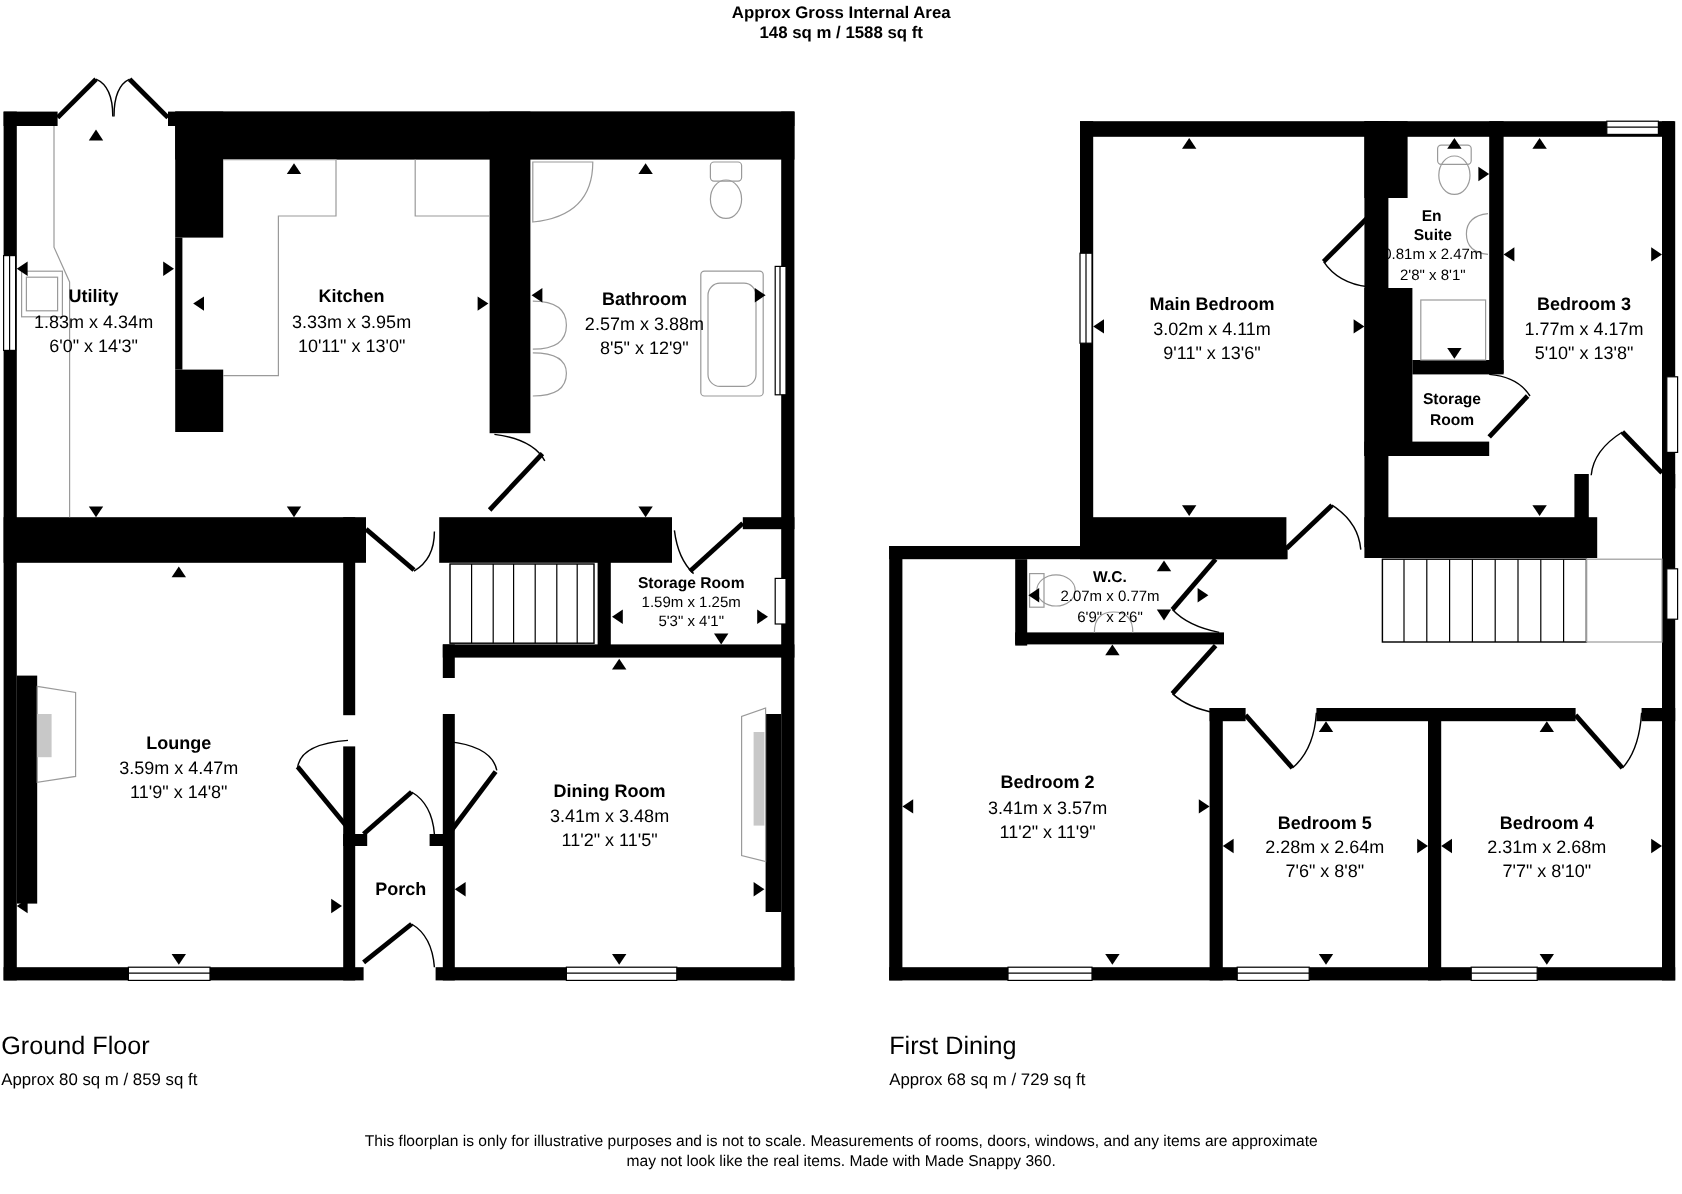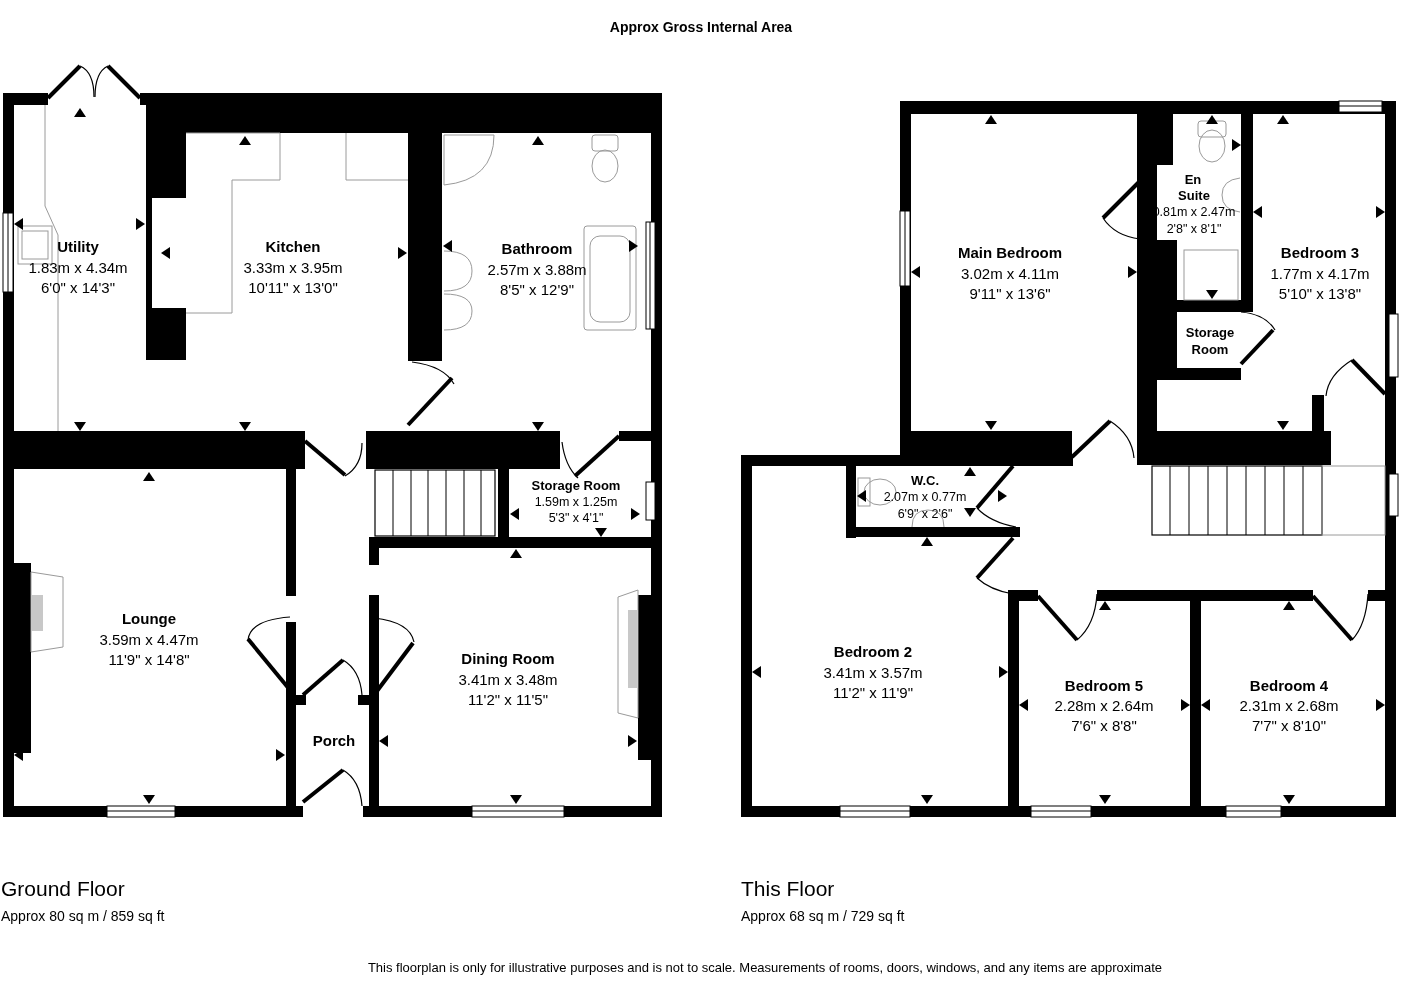--- a/index.html
+++ b/index.html
@@ -1,39 +1,40 @@
 <!DOCTYPE html>
 <html><head>
 <meta charset="utf-8">
 <style>
   html, body { margin:0; padding:0; background:#ffffff; }
   body { width:1402px; height:995px; position:relative; overflow:hidden; font-family:"Liberation Sans", sans-serif; color:#000; }
-  .abs { position:absolute;margin-top:17px; }
+  .abs { position:absolute; }
   .hdr { left:0; width:1402px; top:2px; text-align:center; font-weight:bold; font-size:14px; line-height:17px; }
   .floor-title { font-size:21px; line-height:24px; }
   .floor-area { font-weight:normal; font-size:14px; line-height:17px; }
-  .disclaimer { left:240px; width:922px; top:942px; text-align:right; font-size:13px; line-height:17px; }
+  .disclaimer { left:240px; width:922px; top:942px; text-align:center; font-size:13px; line-height:17px; }
   svg { position:absolute; left:0; top:0; }
   .rname { font-family:"Liberation Sans", sans-serif; font-weight:bold; font-size:15px; }
   .rname-sm { font-family:"Liberation Sans", sans-serif; font-weight:bold; font-size:13px; }
   .rdim { font-family:"Liberation Sans", sans-serif; font-size:15px; }
   .rdim-sm { font-family:"Liberation Sans", sans-serif; font-size:12.5px; }
   .wall { fill:#000; }
   .fix { fill:none; stroke:#9a9a9a; stroke-width:1; }
   .win { fill:#fff; stroke:#000; stroke-width:1; }
   .door { fill:none; stroke:#000; stroke-width:4; }
   .arc { fill:none; stroke:#000; stroke-width:1.2; }
   .stair { fill:#fff; stroke:#000; stroke-width:1.2; }
   .mk { fill:#000; }
 </style>
 </head>
 <body>
 
 <div class="abs hdr">
   <div>Approx Gross Internal Area</div>
+  <div>148 sq m / 1588 sq ft</div>
 </div>
 
 <svg width="1402" height="995" viewBox="0 0 1402 995">
 
   <g>
 
     <rect class="wall" x="3" y="93" width="45" height="12"></rect>
     <rect class="wall" x="140" y="93" width="522" height="12"></rect>
     <rect class="wall" x="3" y="93" width="11" height="724"></rect>
     <rect class="wall" x="651" y="93" width="11" height="724"></rect>
@@ -322,19 +323,20 @@
     <text class="rdim" x="1289" y="711" text-anchor="middle">2.31m x 2.68m</text>
     <text class="rdim" x="1289" y="731" text-anchor="middle">7'7" x 8'10"</text>
   </g>
 </svg>
 
 <div class="abs" style="left:1px; top:860px;">
   <div class="floor-title">Ground Floor</div>
   <div class="floor-area" style="margin-top:7px;">Approx 80 sq m / 859 sq ft</div>
 </div>
 <div class="abs" style="left:741px; top:860px;">
-  <div class="floor-title">This Floor</div>
+  <div class="floor-title">First Dining</div>
   <div class="floor-area" style="margin-top:7px;text-align:center;">Approx 68 sq m / 729 sq ft</div>
 </div>
 
 <div class="abs disclaimer">
   <div>This floorplan is only for illustrative purposes and is not to scale. Measurements of rooms, doors, windows, and any items are approximate</div>
+  <div>may not look like the real items. Made with Made Snappy 360.</div>
 </div>
 
 </body></html>

